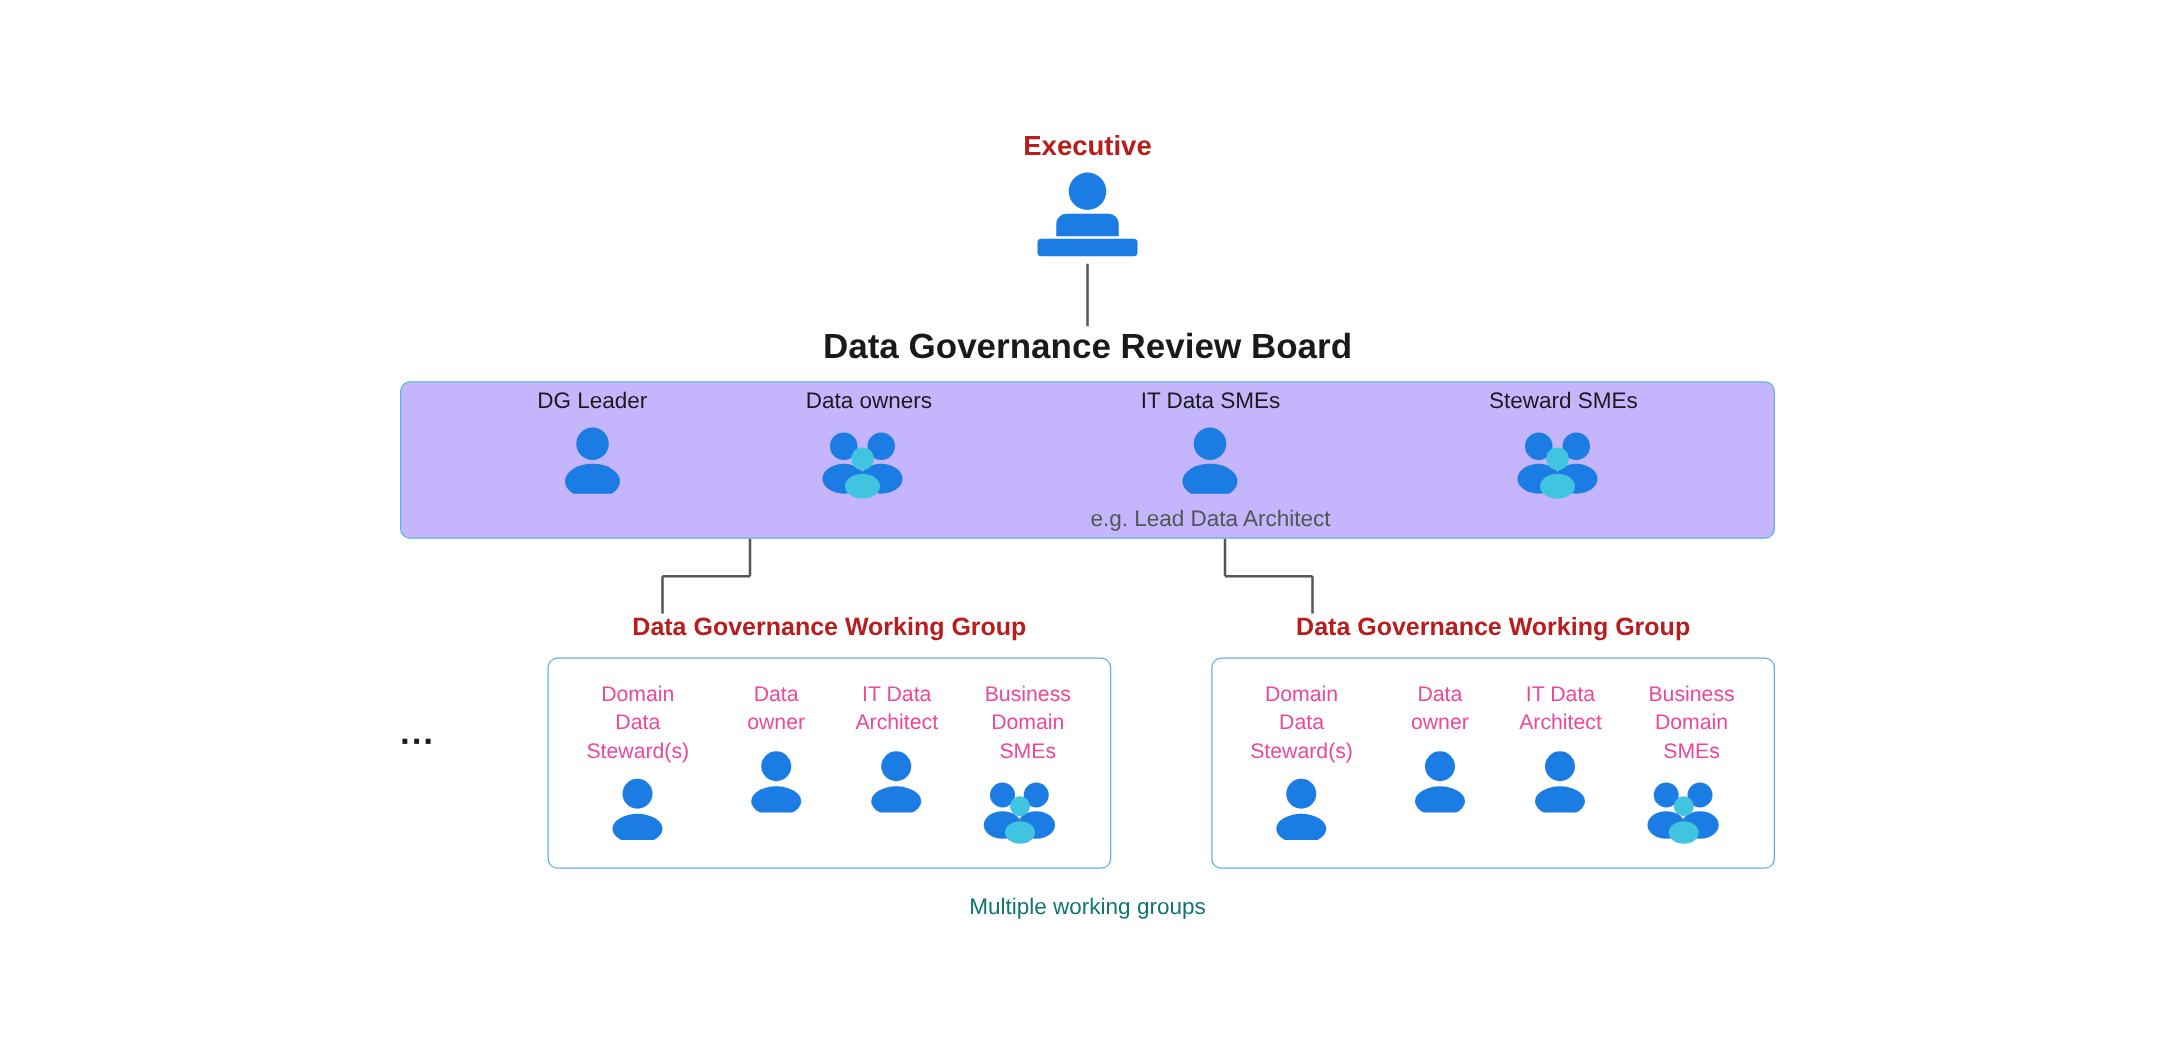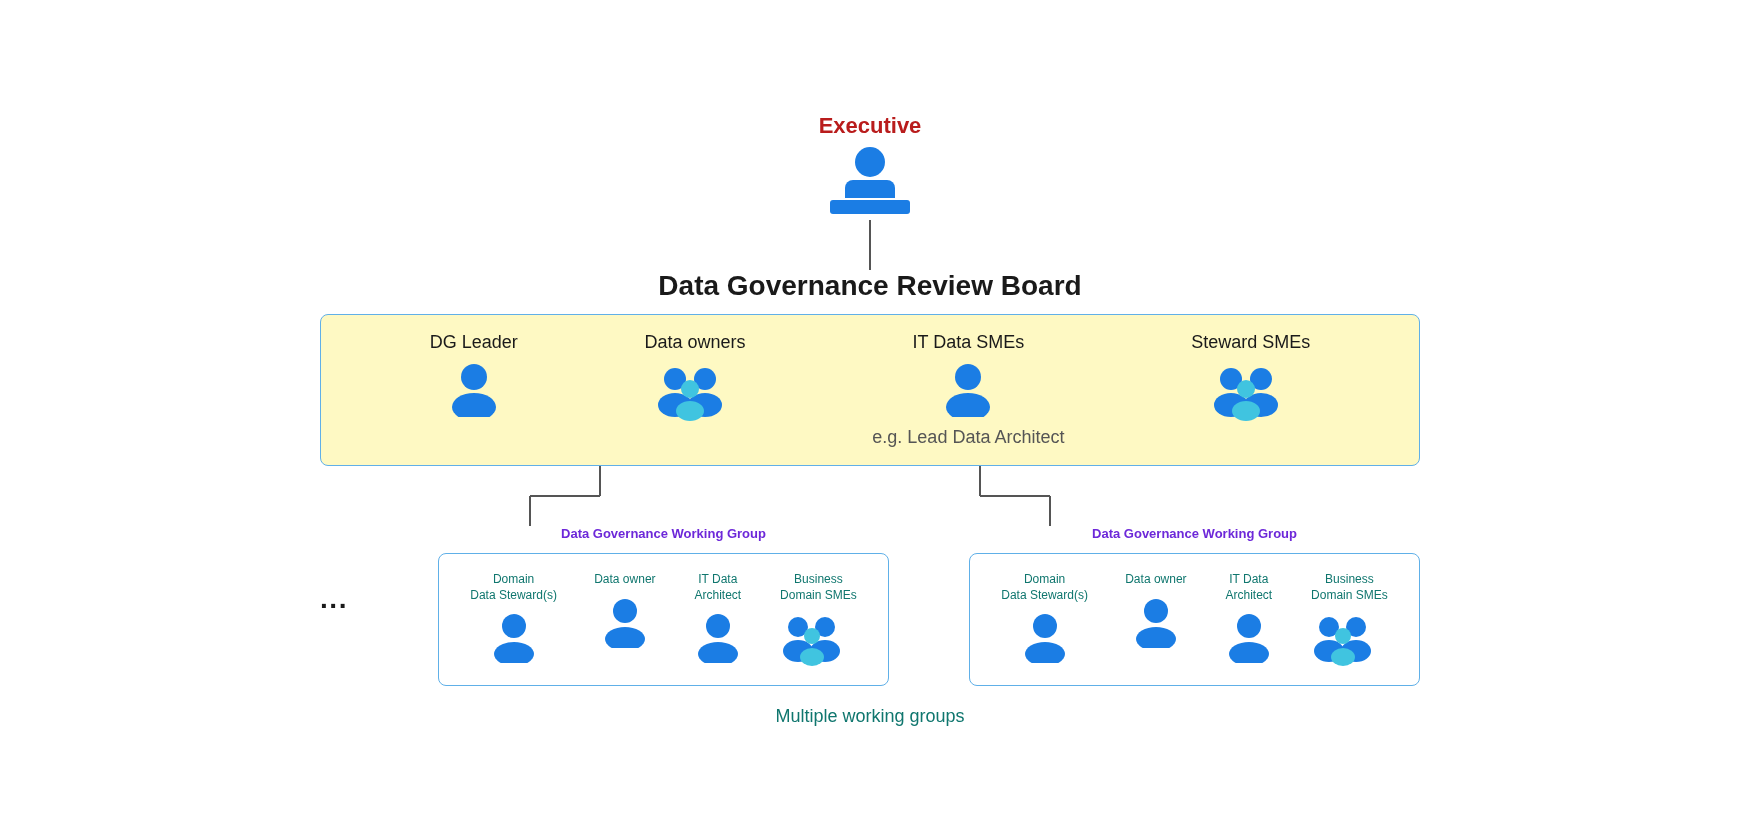--- a/index.html
+++ b/index.html
@@ -64,25 +64,25 @@
       font-size: 28px;
       font-weight: 700;
       color: #1a1a1a;
       margin-bottom: 12px;
       text-align: center;
     }
 
     .board-box {
       border: 1.5px solid #60b0e8;
       border-radius: 8px;
-      padding: 17px 30px;
+      padding: 4px 30px;
       display: flex;
       gap: 48px;
       align-items: flex-start;
-      background: #fef9c3;
+      background: #c4b5fd;
       width: 1100px;
       justify-content: space-evenly;
     }
 
     .board-member {
       display: flex;
       flex-direction: column;
       align-items: center;
       gap: 8px;
     }
@@ -99,23 +99,23 @@
     }
 
     .wg-section {
       display: flex;
       flex-direction: column;
       align-items: center;
       flex: 1;
     }
 
     .wg-label {
-      font-size: 13px;
+      font-size: 20px;
       font-weight: 700;
-      color: #6d28d9;
+      color: #b91c1c;
       margin-bottom: 12px;
       text-align: center;
     }
 
     .wg-box {
       border: 1.5px solid #60b0e8;
       border-radius: 8px;
       padding: 18px 24px;
       display: flex;
       gap: 30px;
@@ -125,22 +125,22 @@
       justify-content: space-evenly;
     }
 
     .wg-member {
       display: flex;
       flex-direction: column;
       align-items: center;
       gap: 8px;
     }
     .wg-member-label {
-      font-size: 12px;
-      color: #0f766e;
+      font-size: 17px;
+      color: #ec4899;
       text-align: center;
       line-height: 1.3;
     }
 
     
     .ellipsis {
       font-size: 28px;
       font-weight: 700;
       color: #1a1a1a;
       align-self: center;

